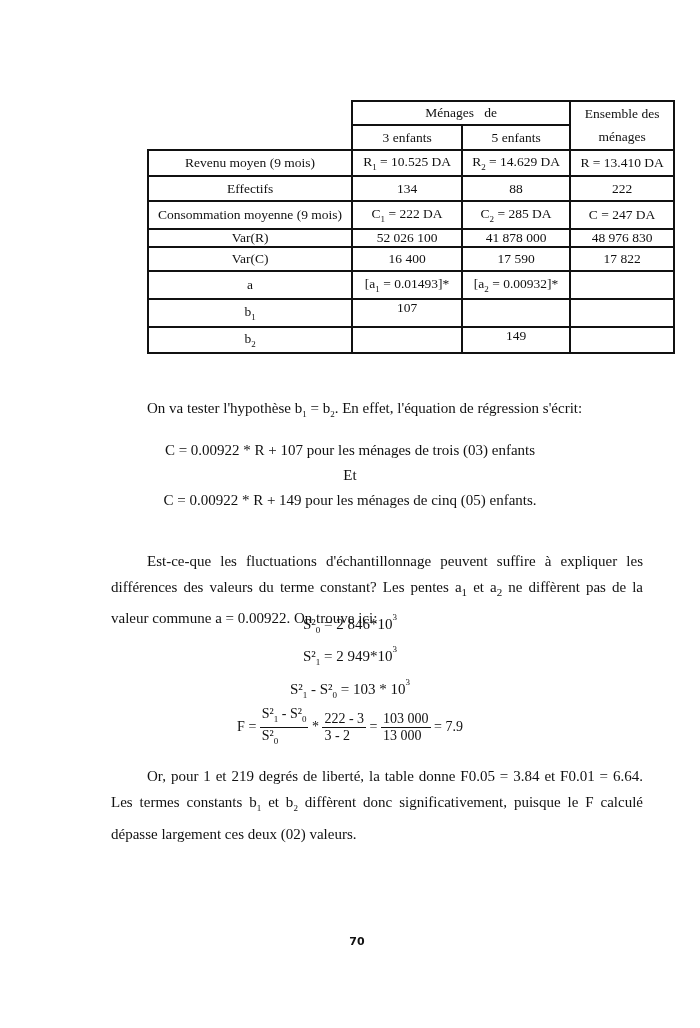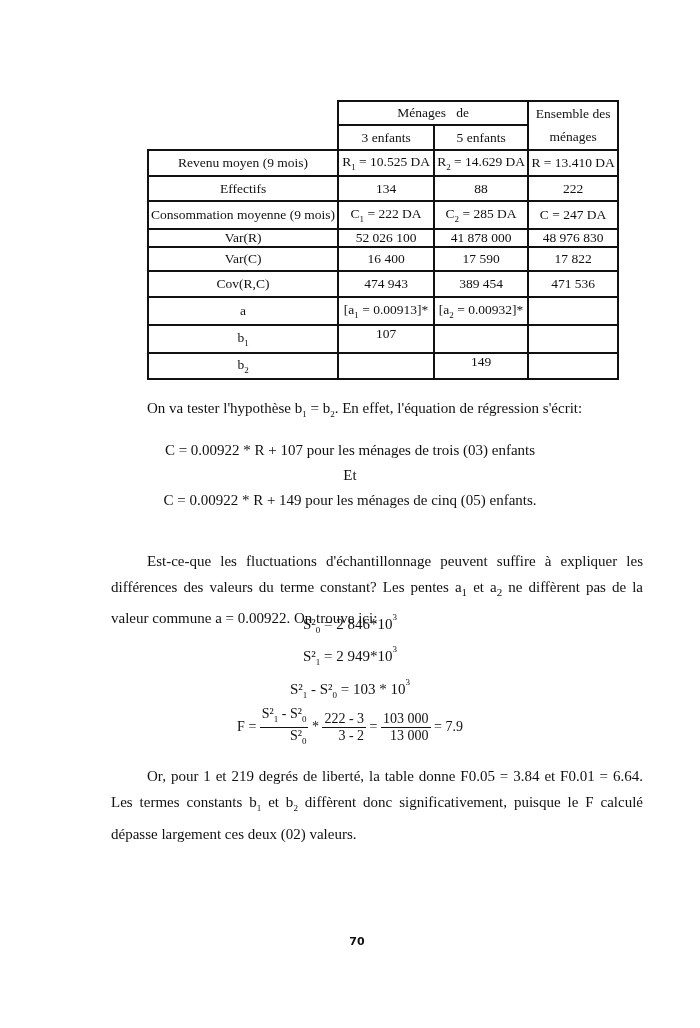--- a/index.html
+++ b/index.html
@@ -1,31 +1,31 @@
 <!DOCTYPE html>
 <html><head>
 <meta charset="utf-8">
 <style>
   html, body { margin: 0; padding: 0; background: #ffffff; }
   body { width: 700px; height: 1028px; position: relative; overflow: hidden;
          font-family: "Liberation Serif", serif; color: #111; }
   table.data { position: absolute; left: 147px; top: 100px; border-collapse: collapse;
                font-size: 13.5px; }
-  table.data td { border: 2px solid #111; text-align: center; padding: 0 2px; white-space: nowrap; }
+  table.data td { border: 2px solid #111; text-align: center; padding: 0 9px; white-space: nowrap; }
   table.data td.blank { border: none; }
   .c0 { width: 180px; }
   .c1 { width: 90px; }
   .c2 { width: 88px; }
   .c3 { width: 84px; }
   sub { font-size: 9px; }
   .line { position: absolute; font-size: 15px; white-space: nowrap; }
   .center { left: 0; width: 700px; text-align: center; }
   .para { position: absolute; left: 111px; width: 532px; font-size: 15px; line-height: 26px; text-align: justify; }
   .indent { text-indent: 36px; }
-  .frac { display: inline-block; vertical-align: middle; text-align: right; }
+  .frac { display: inline-block; vertical-align: middle; text-align: left; }
   .frac .num { display: block; border-bottom: 1px solid #111; padding: 0 2px; line-height: 16px; }
   .frac .den { display: block; padding: 0 2px; line-height: 16px; }
   .pagenum { position: absolute; left: 0; width: 700px; text-align: center; top: 935px;
              font-family: "DejaVu Sans", sans-serif; font-weight: bold; font-size: 11px; margin-left: 7px; }
   sup.e { font-size: 9px; vertical-align: 9px; }
 </style>
 </head>
 <body>
 
 <table class="data">
@@ -64,29 +64,23 @@
     <td>52 026 100</td>
     <td>41 878 000</td>
     <td>48 976 830</td>
   </tr>
   <tr style="height:24px">
     <td>Var(C)</td>
     <td>16 400</td>
     <td>17 590</td>
     <td>17 822</td>
   </tr>
-  <tr style="height:26px">
-    <td>Cov(R,C)</td>
-    <td>474 943</td>
-    <td>389 454</td>
-    <td>471 536</td>
-  </tr>
   <tr style="height:28px">
     <td>a</td>
-    <td><span>[a</span><sub>1</sub><span> = 0.00913]*</span></td>
+    <td><span>[a</span><sub>1</sub><span> = 0.01493]*</span></td>
     <td><span>[a</span><sub>2</sub><span> = 0.00932]*</span></td>
     <td></td>
   </tr>
   <tr style="height:28px">
     <td><span>b</span><sub>1</sub></td>
     <td style="vertical-align:top">107</td>
     <td></td>
     <td></td>
   </tr>
   <tr style="height:26px">

